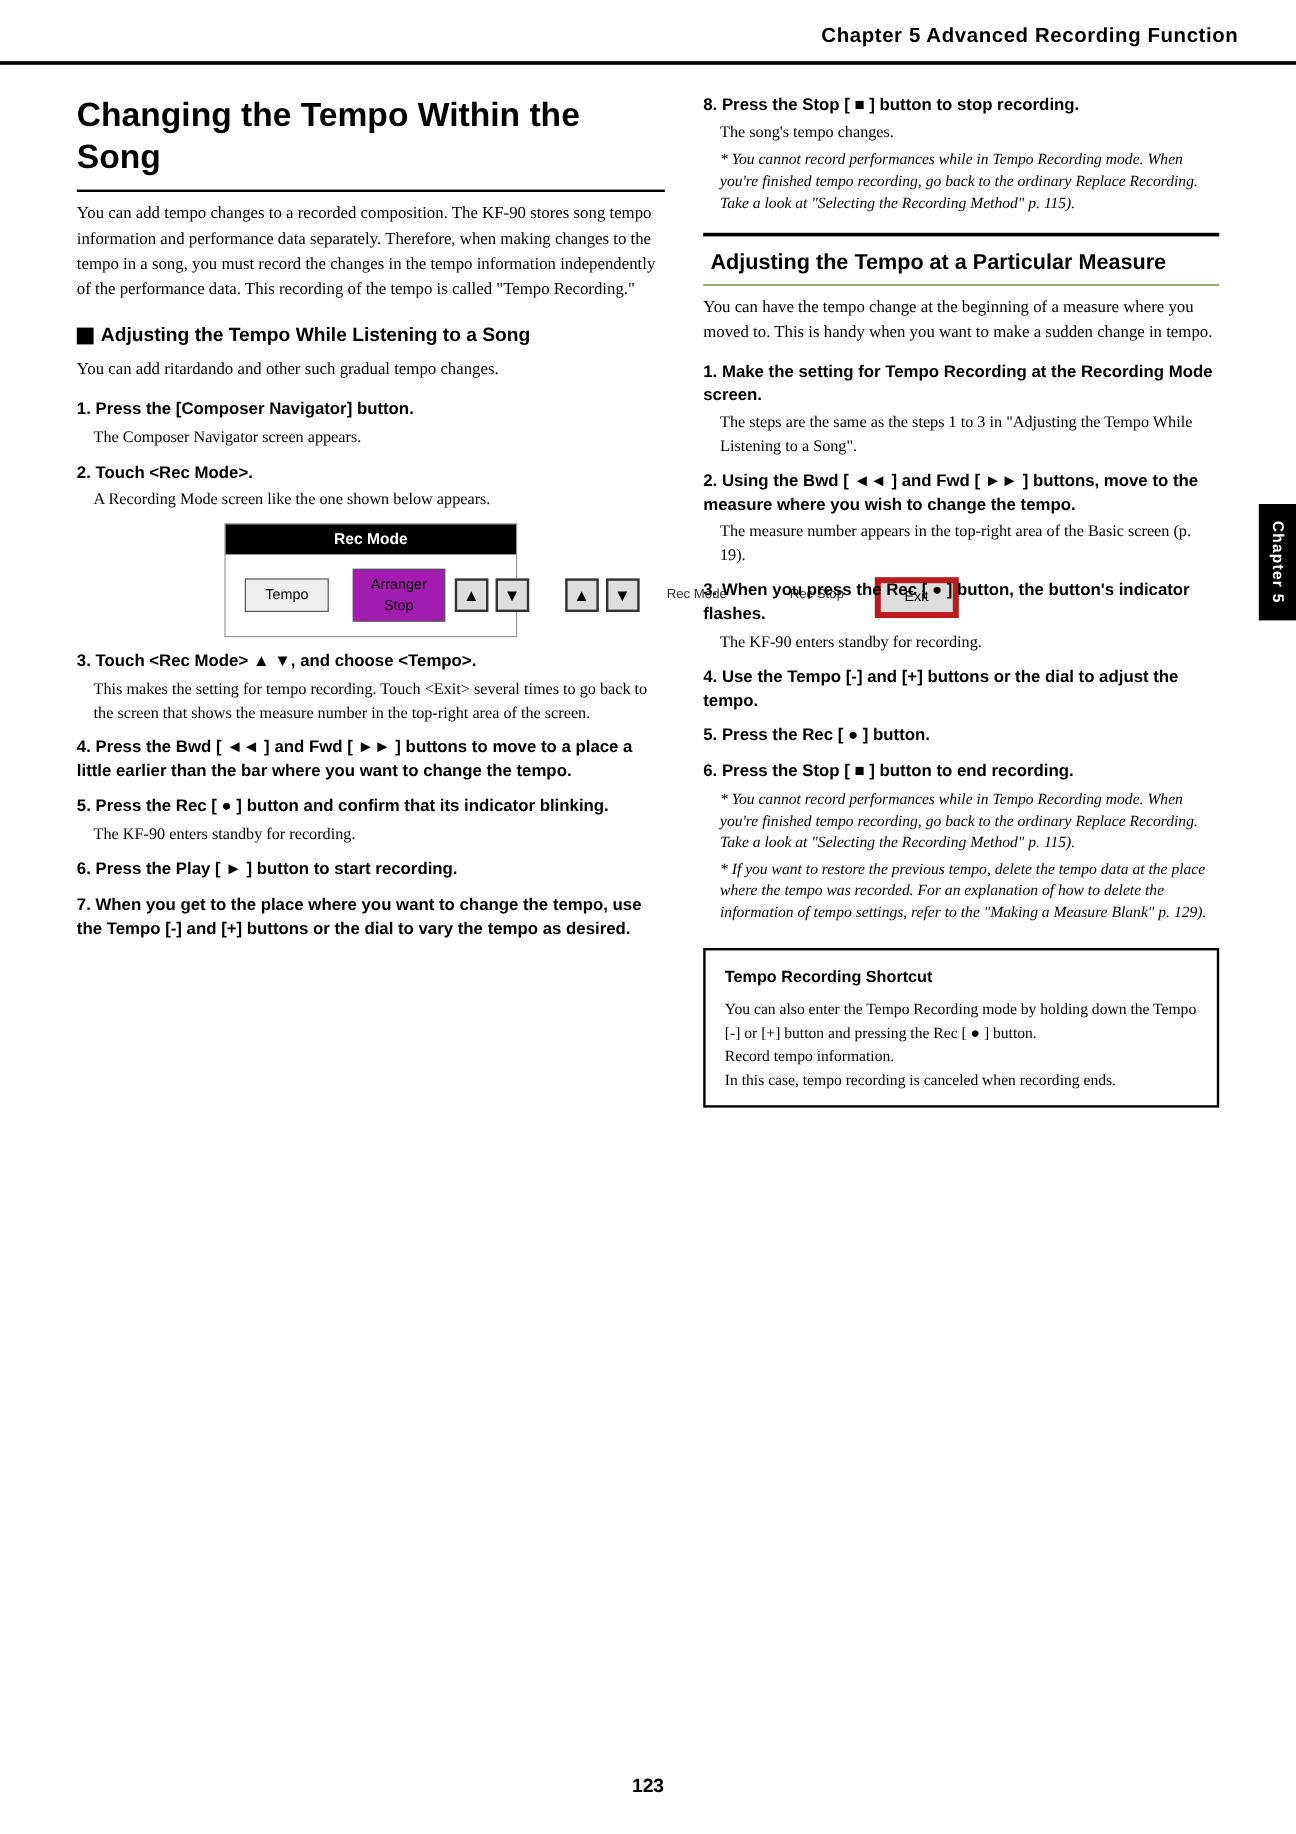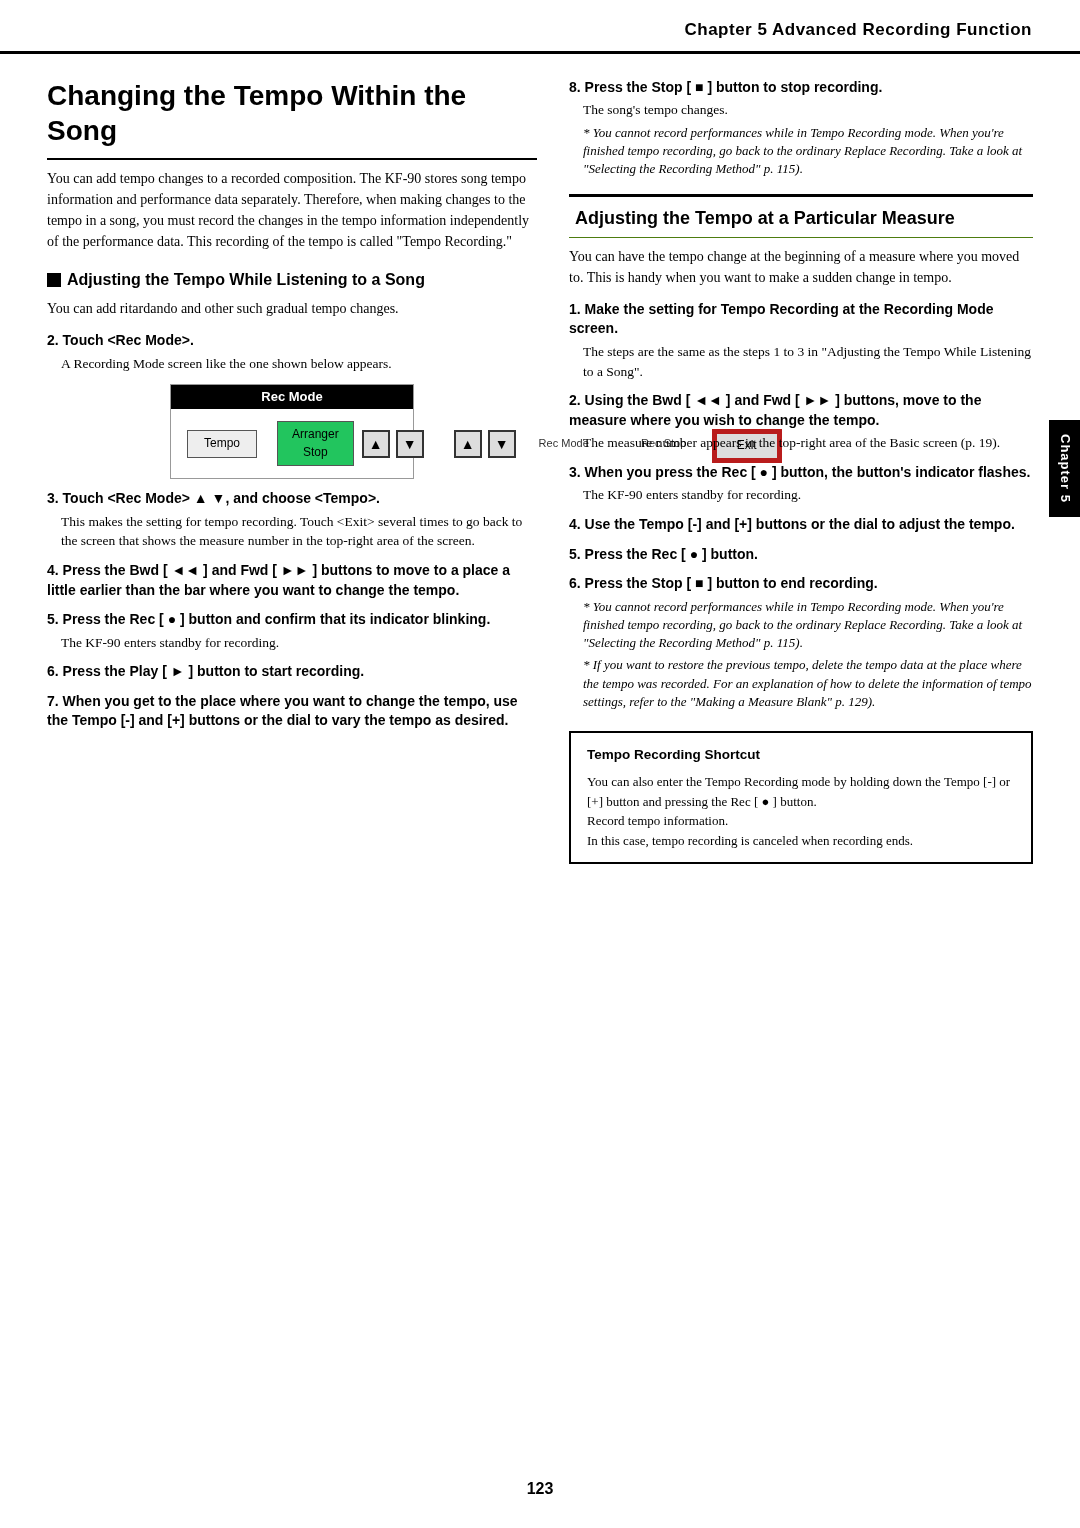--- a/index.html
+++ b/index.html
@@ -47,21 +47,21 @@
       font-weight: bold;
       writing-mode: vertical-rl;
       text-orientation: mixed;
       padding: 14px 6px;
       letter-spacing: 1px;
     }
     
     .content-area {
       display: flex;
       flex-direction: row;
-      padding: 0 47px;
+      padding: 0 64px;
       gap: 32px;
     }
     .left-column {
       width: 490px;
       flex-shrink: 0;
       padding-top: 24px;
     }
     .right-column {
       flex: 1;
       padding-top: 24px;
@@ -157,21 +157,21 @@
       padding: 4px 14px;
       font-size: 12px;
       background: #eee;
       min-width: 70px;
       text-align: center;
     }
     .rec-mode-btn-dark {
       border: 1px solid #555;
       padding: 4px 14px;
       font-size: 12px;
-      background: #22c55e;
+      background: #a21caf;
       min-width: 70px;
       text-align: center;
     }
     .arrows-row {
       display: flex;
       gap: 6px;
       align-items: center;
       justify-content: center;
     }
     .arrow-btn {
@@ -301,20 +301,27 @@
       <div class="page-title">Changing the Tempo Within the Song</div>
 
       <div class="intro-text">You can add tempo changes to a recorded composition. The KF-90 stores song tempo information and performance data separately. Therefore, when making changes to the tempo in a song, you must record the changes in the tempo information independently of the performance data. This recording of the tempo is called "Tempo Recording."</div>
 
       <div class="section-heading">
         <span class="black-square"></span>
         <span class="section-heading-text">Adjusting the Tempo While Listening to a Song</span>
       </div>
       <div class="section-intro">You can add ritardando and other such gradual tempo changes.</div>
 
+      <div class="step">
+        <div class="step-header">
+          <span>1.</span>
+          <span>Press the [Composer Navigator] button.</span>
+        </div>
+        <div class="step-body">The Composer Navigator screen appears.</div>
+      </div>
 
       <div class="step">
         <div class="step-header">
           <span>2.</span>
           <span>Touch &lt;Rec Mode&gt;.</span>
         </div>
         <div class="step-body">A Recording Mode screen like the one shown below appears.</div>
       </div>
 
       <div class="rec-mode-diagram">

